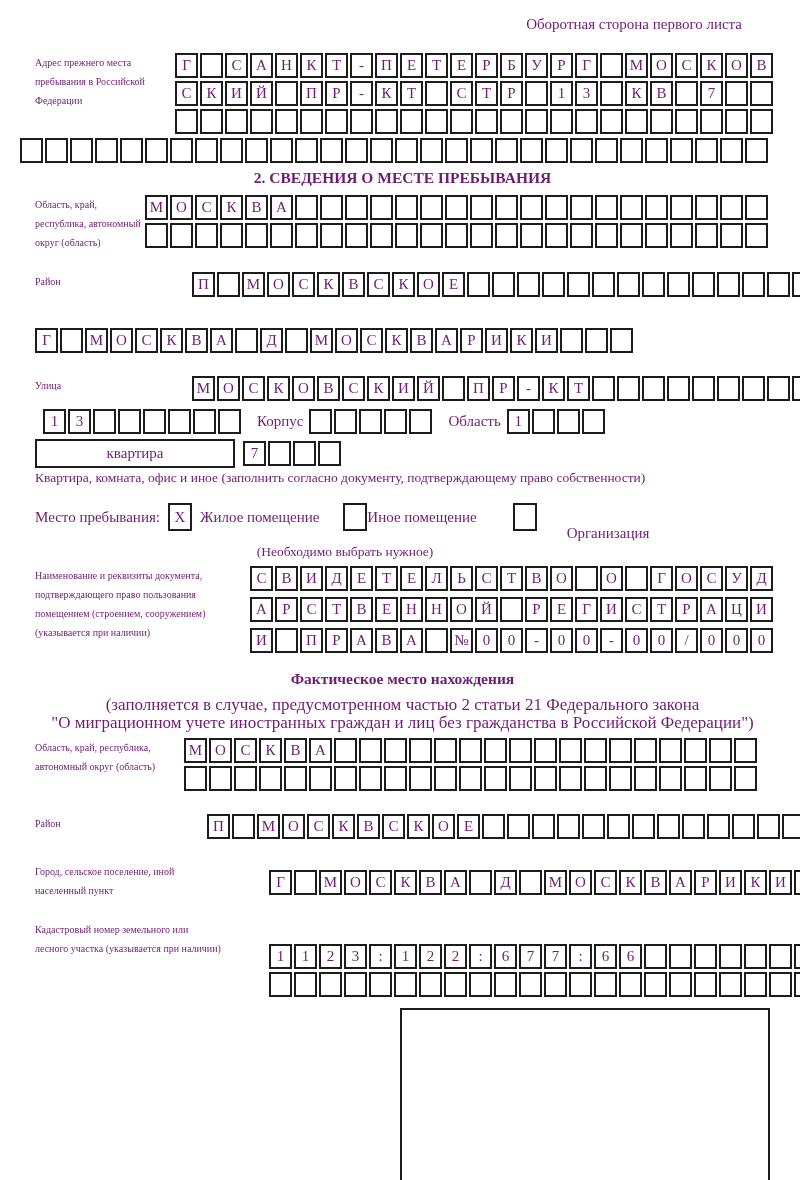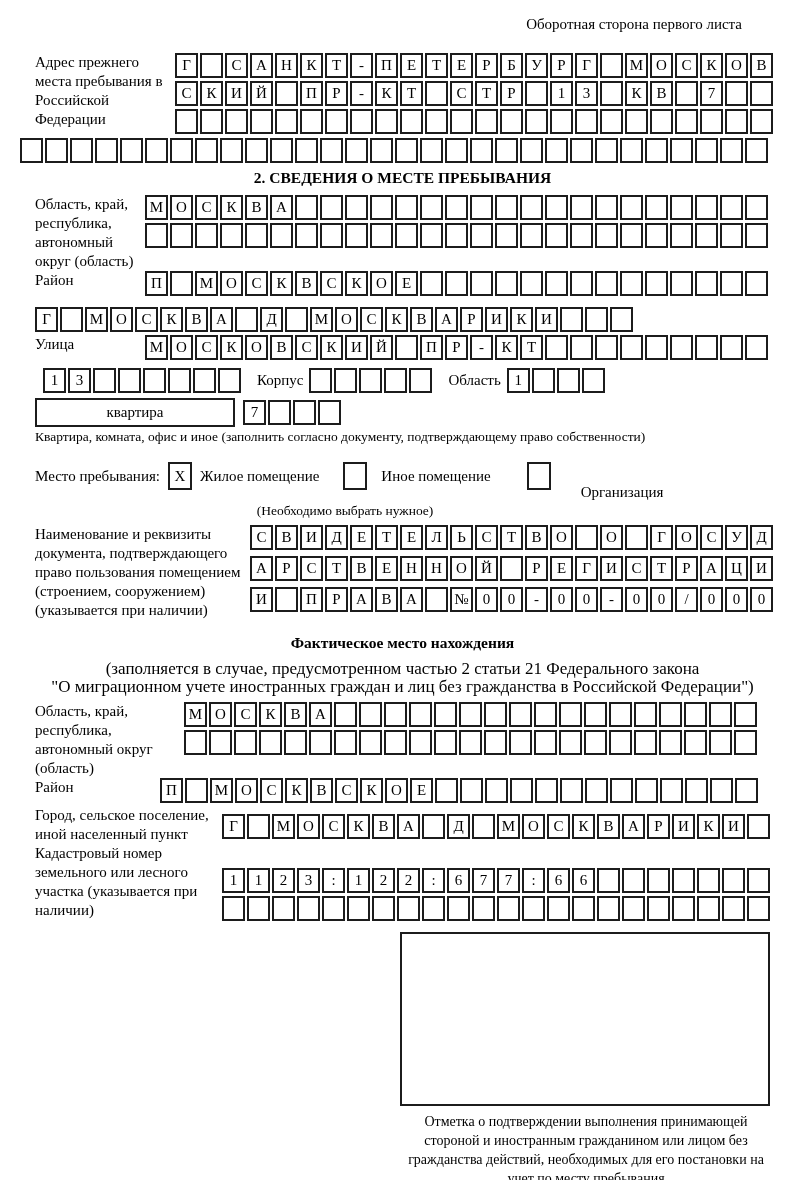--- a/index.html
+++ b/index.html
@@ -1,41 +1,41 @@
 <!DOCTYPE html>
 <html><head>
 <meta charset="utf-8">
 <style>
   html,body{margin:0;padding:0;background:#fff;}
   .page{
     position:relative;
     width:800px;height:1180px;
     background:#ffffff;
     font-family:"Liberation Serif", serif;
-    color:#000000;
+    color:#701a75;
     box-sizing:border-box;
     padding:16px 30px 0 35px;
     overflow:hidden;
   }
   .hdr-note{text-align:right;font-size:15px;padding-right:28px;margin-bottom:20px;}
   .frow{display:flex;align-items:flex-start;}
-  .flabel{font-size:15px;line-height:19px;flex-shrink:0;}
+  .flabel{font-size:10px;line-height:19px;flex-shrink:0;}
   .rows{display:flex;flex-direction:column;}
   .cellrow{display:flex;margin-bottom:3px;}
   .cell{
     display:inline-flex;align-items:center;justify-content:center;
     width:19px;height:21px;border:2px solid #1c1c1c;margin-right:2px;
     font-size:15px;flex-shrink:0;background:#fff;
   }
   .fullrow{margin-left:-15px;margin-top:1px;}
   .caption{font-size:13.5px;text-align:center;margin:2px 0 4px 0;}
   .sec-title{font-size:15.5px;font-weight:bold;text-align:center;margin:6px 0 8px 0;}
   .w110{width:110px;} .w125{width:125px;} .w140{width:140px;}
   .w149{width:149px;} .w187{width:187px;} .w215{width:215px;}
-  .mt-row{margin-top:0;}
+  .mt-row{margin-top:20px;gap:47px;}
   .bigbox{
     border:2px solid #1c1c1c;height:25px;display:inline-flex;
     align-items:center;justify-content:center;font-size:15px;flex-shrink:0;
   }
   .dom-row,.kv-row{display:flex;align-items:center;margin:5px 0 2px 0;}
   .inline-lbl{font-size:15px;margin:0 6px 0 14px;white-space:nowrap;}
   .mesto-row{display:flex;align-items:center;margin:6px 0 0 0;font-size:15px;}
   .chk{
     width:20px;height:24px;border:2px solid #1c1c1c;display:inline-flex;
     align-items:center;justify-content:center;font-size:15px;flex-shrink:0;
@@ -360,21 +360,21 @@
         <span class="cell"></span>
       </div>
   </div>
   <div class="caption" style="text-align:left;">Квартира, комната, офис и иное (заполнить согласно документу, подтверждающему право собственности)</div>
 
   <div class="mesto-row">
     <span>Место пребывания:</span>
     <span class="chk" style="margin-left:8px;">X</span>
     <span style="margin-left:8px;">Жилое помещение</span>
     <span class="chk" style="margin-left:24px;"></span>
-    <span style="margin-left:14px;">Иное помещение</span>
+    <span style="">Иное помещение</span>
     <span class="chk" style="margin-left:36px;"></span>
     <span style="margin-left:30px;margin-top:33px;">Организация</span>
   </div>
   <div class="mesto-note">(Необходимо выбрать нужное)</div>
 
   <div class="frow">
     <div class="flabel w215">Наименование и реквизиты документа, подтверждающего право пользования помещением (строением, сооружением) (указывается при наличии)</div>
     <div class="rows">
       <div class="cellrow" style="margin-bottom:6px;">
           <span class="cell">С</span>

